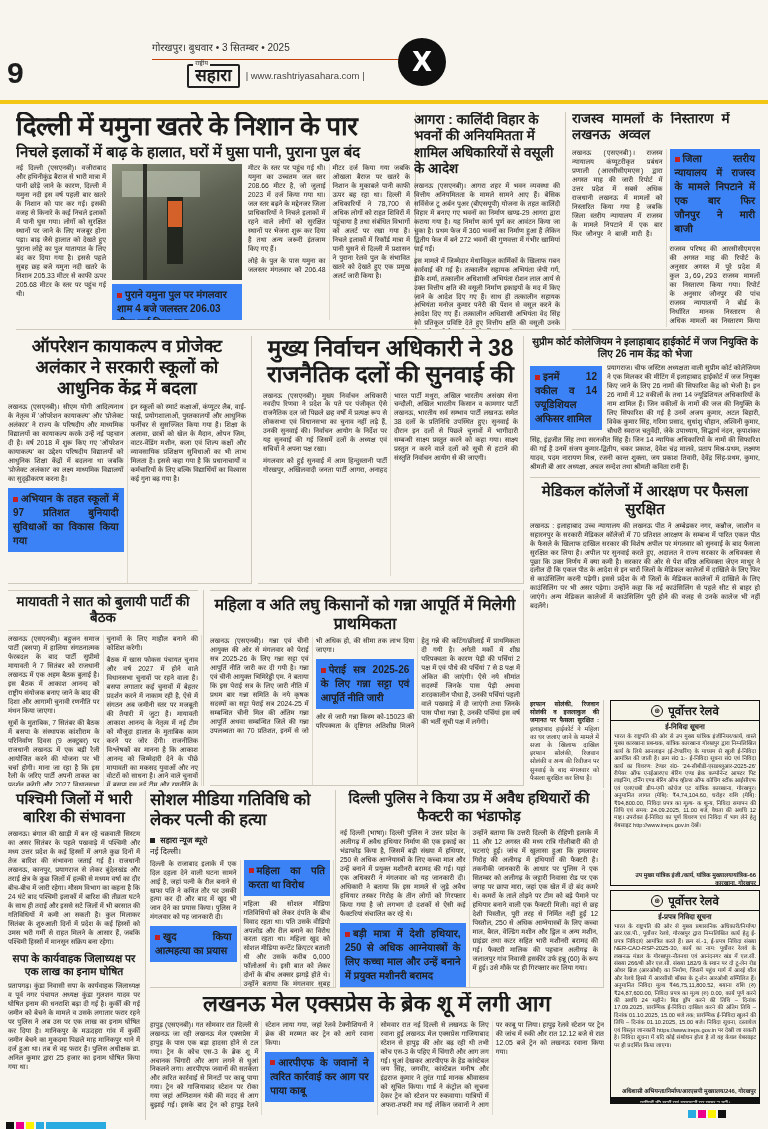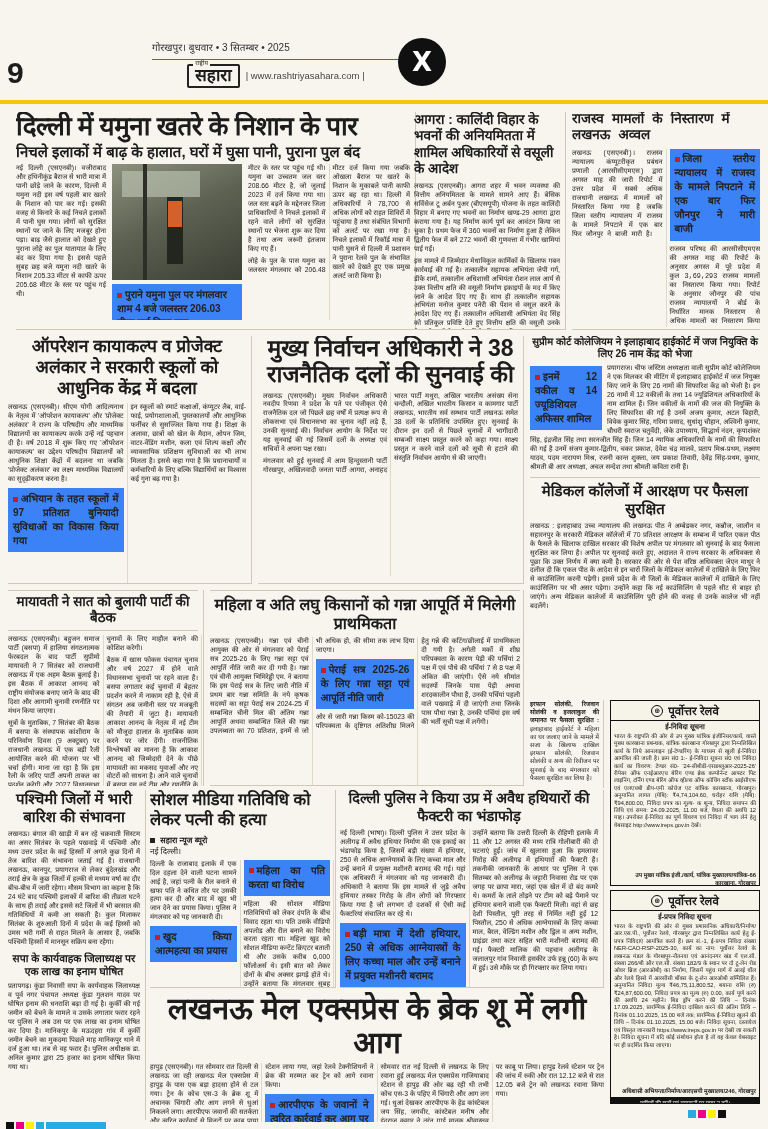--- a/index.html
+++ b/index.html
@@ -220,21 +220,21 @@
   <div class="block br bb" style="left:340px; top:790px; width:264px; height:198px; padding-right:5px;">
     <div class="h-sm h-c" style="font-size:14.5px;">दिल्ली पुलिस ने किया उप्र में अवैध हथियारों की फैक्टरी का भंडाफोड़</div>
     <div class="body cols2" style="height:158px;">
       <p>नई दिल्ली (भाषा)। दिल्ली पुलिस ने उत्तर प्रदेश के अलीगढ़ में अवैध हथियार निर्माण की एक इकाई का भंडाफोड़ किया है, जिसमें बड़ी संख्या में हथियार, 250 से अधिक आग्नेयास्त्रों के लिए कच्चा माल और उन्हें बनाने में प्रयुक्त मशीनरी बरामद की गई। यहां एक अधिकारी ने मंगलवार को यह जानकारी दी। अधिकारी ने बताया कि इस मामले से जुड़े अवैध हथियार तस्कर गिरोह के तीन लोगों को गिरफ्तार किया गया है जो लगभग दो दशकों से ऐसी कई फैक्टरियां संचालित कर रहे थे।</p>
       <div class="hl"><span class="sq"></span><span>बड़ी मात्रा में देशी हथियार, 250 से अधिक आग्नेयास्त्रों के लिए कच्चा माल और उन्हें बनाने में प्रयुक्त मशीनरी बरामद</span></div>
       <p>उन्होंने बताया कि उत्तरी दिल्ली के रोहिणी इलाके में 11 और 12 अगस्त की मध्य रात्रि गोलीबारी की दो घटनाएं हुईं। जांच में खुलासा हुआ कि हमलावर गिरोह की अलीगढ़ में हथियारों की फैक्टरी है। तकनीकी जानकारी के आधार पर पुलिस ने एक सितम्बर को अलीगढ़ के जट्टारी निवासा रोड पर एक जगह पर छापा मारा, जहां एक खेत में दो बंद कमरे थे। कमरों के ताले तोड़ने पर टीम को बड़े पैमाने पर हथियार बनाने वाली एक फैक्टरी मिली। वहां से छह देशी पिस्तौल, पूरी तरह से निर्मित नहीं हुईं 12 पिस्तौल, 250 से अधिक आग्नेयास्त्रों के लिए कच्चा माल, बैरल, वेल्डिंग मशीन और ड्रिल व अन्य मशीन, ग्राइंडर तथा कटर सहित भारी मशीनरी बरामद की गई। फैक्टरी मालिक की पहचान अलीगढ़ के जलालपुर गांव निवासी हसकीर उर्फ हन्नू (60) के रूप में हुई। उसे मौके पर ही गिरफ्तार कर लिया गया।</p>
     </div>
   </div>
 
   <div class="block" style="left:150px; top:992px; width:454px; height:130px;">
-    <div class="h-lg" style="font-size:30px;">लखनऊ मेल एक्सप्रेस के ब्रेक शू में लगी आग</div>
+    <div class="h-lg" style="font-size:22px;">लखनऊ मेल एक्सप्रेस के ब्रेक शू में लगी आग</div>
     <div class="body cols4" style="height:94px;">
       <p>हापुड़ (एसएनबी)। गत सोमवार रात दिल्ली से लखनऊ जा रही लखनऊ मेल एक्सप्रेस में हापुड़ के पास एक बड़ा हादसा होने से टल गया। ट्रेन के कोच एस-3 के ब्रेक शू में अचानक चिंगारी और आग लगने से धुआं निकलने लगा। आरपीएफ जवानों की सतर्कता और त्वरित कार्रवाई से मिनटों पर काबू पाया गया। ट्रेन को गाजियाबाद स्टेशन पर रोका गया जहां अग्निशमन यंत्री की मदद से आग बुझाई गई। इसके बाद ट्रेन को हापुड़ रेलवे स्टेशन लाया गया, जहां रेलवे टेक्नीशियनों ने ब्रेक की मरम्मत कर ट्रेन को आगे रवाना किया।</p>
       <div class="hl"><span class="sq"></span><span>आरपीएफ के जवानों ने त्वरित कार्रवाई कर आग पर पाया काबू</span></div>
       <p>सोमवार रात नई दिल्ली से लखनऊ के लिए रवाना हुई लखनऊ मेल एक्सप्रेस गाजियाबाद स्टेशन से हापुड़ की ओर बढ़ रही थी तभी कोच एस-3 के पहिए में चिंगारी और आग लग गई। धुआं देखकर आरपीएफ के हेड कांस्टेबल जय सिंह, जगवीर, कांस्टेबल मनीष और इंद्रराज कुमार ने तुरंत गार्ड मानक श्रीवास्तव को सूचित किया। गार्ड ने कंट्रोल को सूचना देकर ट्रेन को स्टेशन पर रुकवाया। यात्रियों में अफरा-तफरी मच गई लेकिन जवानों ने आग पर काबू पा लिया। हापुड़ रेलवे स्टेशन पर ट्रेन की जांच में रुकी और रात 12.12 बजे से रात 12.05 बजे ट्रेन को लखनऊ रवाना किया गया।</p>
     </div>
   </div>
 
   <div class="block rail" style="left:610px; top:700px; width:150px; height:186px;">
     <div class="rail-head">
       <span class="rail-wheel">⊕</span>

